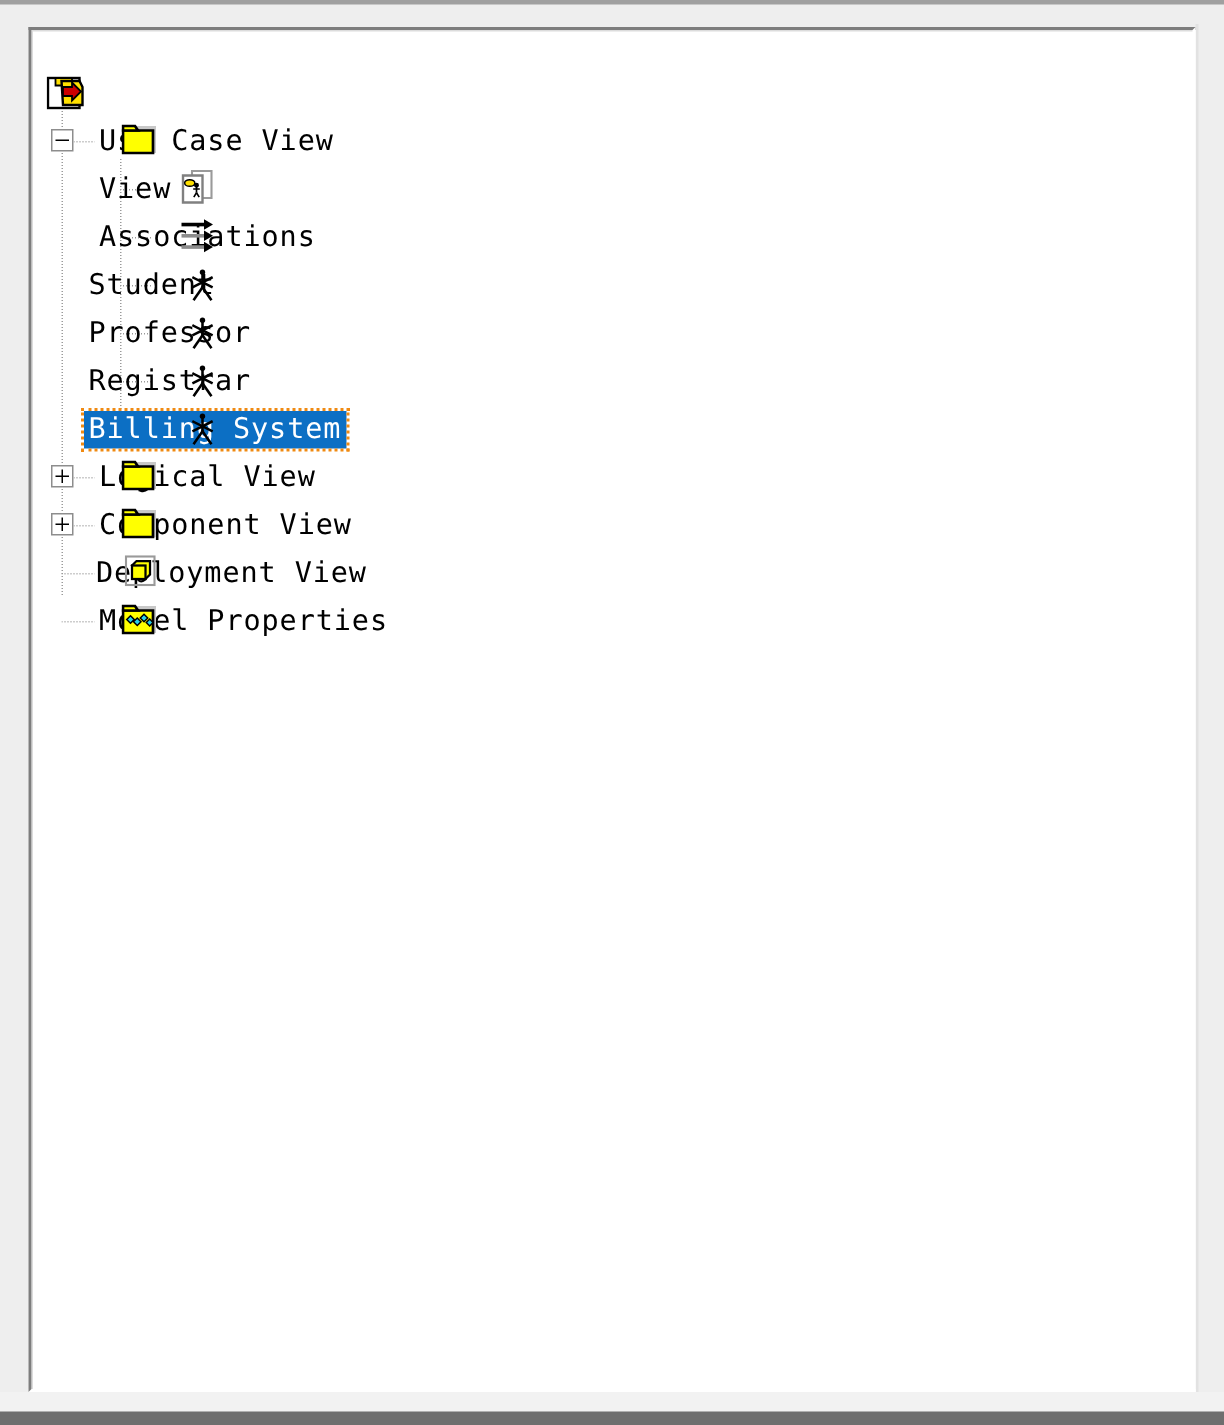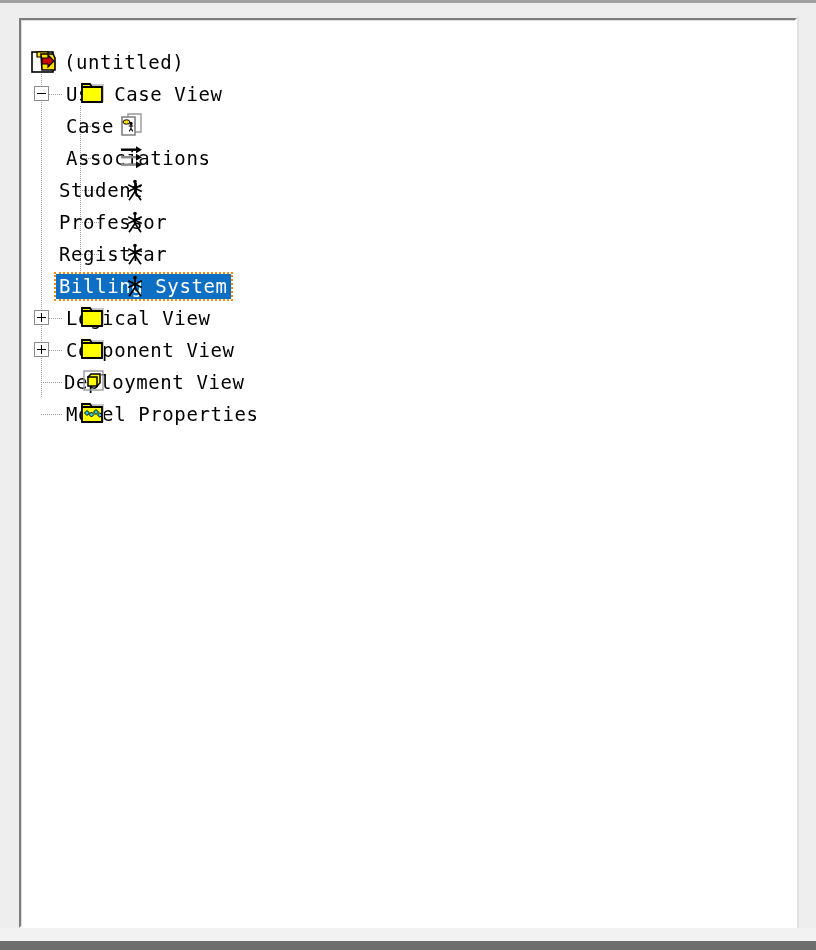--- a/index.html
+++ b/index.html
@@ -185,21 +185,20 @@
 
       <div class="tree-node" style="left:0px; top:26px;">
         <span class="icon" style="position:relative; left:10px; width:26px; height:26px;">
           <svg width="26" height="26" viewBox="0 0 26 26">
             <rect x="1" y="3" width="21" height="20" fill="#ffffff" stroke="#000000" stroke-width="1.6"></rect>
             <path d="M6 3 L6 8 L17 8 L17 3 Z" fill="#ffe000" stroke="#000000" stroke-width="1.2"></path>
             <path d="M10 5 L22 5 L24 9 L24 21 L11 21 Z" fill="#ffe000" stroke="#000000" stroke-width="1.6"></path>
             <path d="M11 9 L17 9 L17 6 L23 12 L17 18 L17 15 L11 15 Z" fill="#cc0000" stroke="#000000" stroke-width="1.2"></path>
           </svg>
         </span>
-        <span class="node-label" style="margin-left:14px;">(untitled)</span>
       </div>
 
       <div class="tree-node" style="left:0px; top:58px;">
         <span class="icon" style="position:relative; left:60px; width:26px; height:24px;">
           <svg width="26" height="24" viewBox="0 0 26 24">
             <rect x="4" y="2" width="19" height="18" fill="#c8c8c8"></rect>
             <path d="M1 5 L1 20 L21 20 L21 5 Z" fill="#ffff00" stroke="#000000" stroke-width="1.8"></path>
             <path d="M1 5 L1 2 L9 2 L11 5 Z" fill="#ffff00" stroke="#000000" stroke-width="1.8"></path>
           </svg>
         </span>
@@ -214,21 +213,21 @@
             <ellipse cx="6.5" cy="9" rx="3.4" ry="2.2" fill="#ffe000" stroke="#000000" stroke-width="1"></ellipse>
             <g stroke="#000000" stroke-width="1.1" fill="none">
               <circle cx="11" cy="10.5" r="1.1" fill="#000"></circle>
               <line x1="11" y1="11.6" x2="11" y2="15.5"></line>
               <line x1="8.8" y1="13" x2="13.2" y2="13"></line>
               <line x1="11" y1="15.5" x2="9.2" y2="18.4"></line>
               <line x1="11" y1="15.5" x2="12.8" y2="18.4"></line>
             </g>
           </svg>
         </span>
-        <span class="node-label" style="margin-left:16px;">Case</span>
+        <span class="node-label" style="margin-left:16px;">View</span>
       </div>
 
       <div class="tree-node" style="left:0px; top:122px;">
         <span class="icon" style="position:relative; left:99px; width:28px; height:26px;">
           <svg width="28" height="26" viewBox="0 0 28 26">
             <g>
               <rect x="1" y="3.5" width="17" height="2.4" fill="#000000"></rect>
               <path d="M16 1.2 L22 4.7 L16 8.2 Z" fill="#000000"></path>
               <rect x="1" y="11" width="17" height="2.4" fill="#8c8c8c"></rect>
               <path d="M16 8.7 L22 12.2 L16 15.7 Z" fill="#000000"></path>

